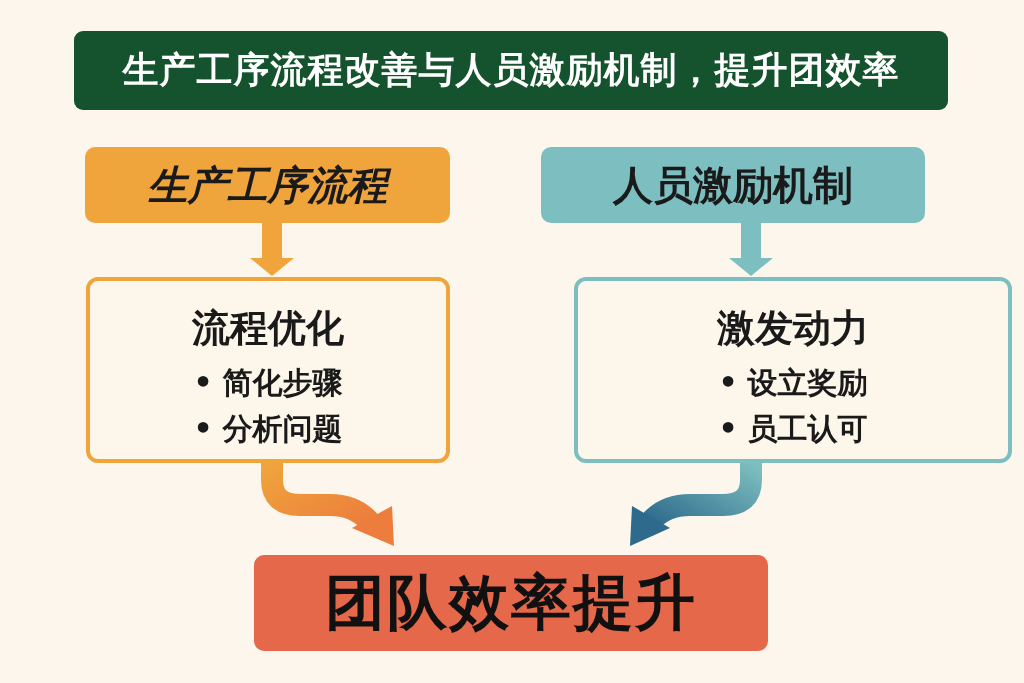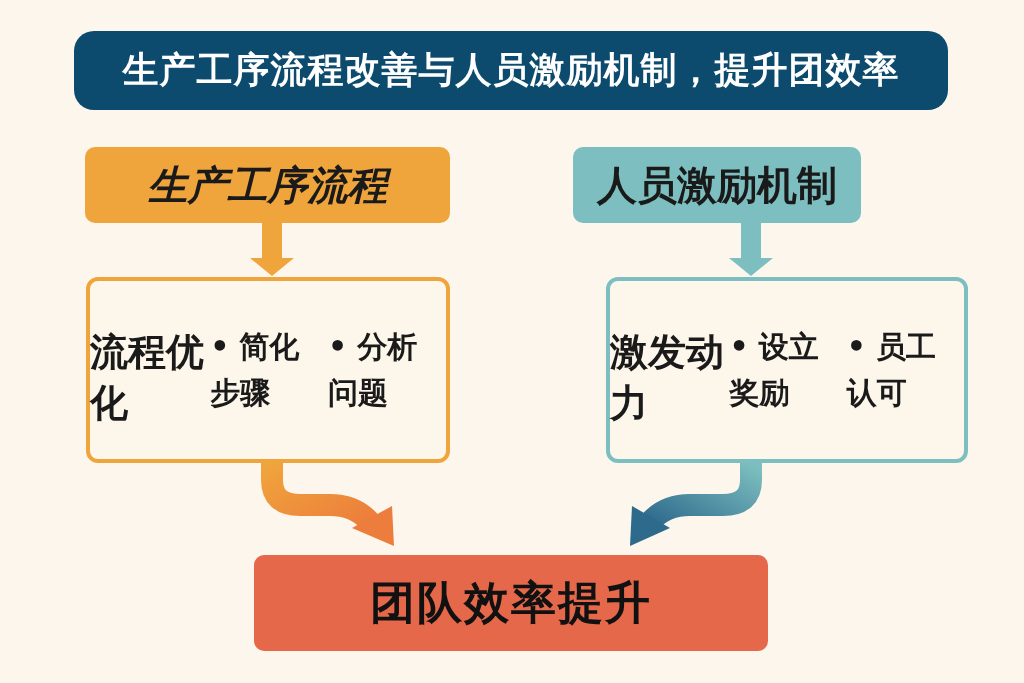--- a/index.html
+++ b/index.html
@@ -1,27 +1,27 @@
 <!DOCTYPE html>
 <html><head>
 <meta charset="utf-8">
 <style>
   html,body{margin:0;padding:0;}
   body{width:1024px;height:683px;background:#fcf6ec;position:relative;overflow:hidden;font-family:"DejaVu Sans",sans-serif;}
-  .title{position:absolute;left:74px;top:31px;width:874px;height:79px;background:#0c4a6e;border-radius:20px;color:#fff;font-weight:bold;font-size:36px;display:flex;align-items:center;justify-content:center;letter-spacing:1px;}
+  .title{position:absolute;left:74px;top:31px;width:874px;height:79px;background:#14532d;border-radius:9px;color:#fff;font-weight:bold;font-size:36px;display:flex;align-items:center;justify-content:center;letter-spacing:1px;}
   .hdr{position:absolute;height:76px;border-radius:10px;display:flex;align-items:center;justify-content:center;font-weight:bold;font-size:40px;color:#1a1a1a;}
   .hdr-left{left:85px;top:147px;width:365px;background:#f0a43c;font-style:italic;}
-  .hdr-right{left:573px;top:147px;width:288px;background:#7dbfc0;}
-  .box{position:absolute;top:277px;height:186px;background:#fdf6ea;border-radius:12px;box-sizing:border-box;display:flex;flex-direction:row;align-items:center;}
+  .hdr-right{left:541px;top:147px;width:384px;background:#7dbfc0;}
+  .box{position:absolute;top:277px;height:186px;background:#fdf6ea;border-radius:12px;box-sizing:border-box;display:flex;flex-direction:column;align-items:center;}
   .box-left{left:86px;width:364px;border:4px solid #f0a43c;}
-  .box-right{left:574px;width:362px;border:4px solid #7dbfc0;margin-left:32px;}
+  .box-right{left:574px;width:438px;border:4px solid #7dbfc0;}
   .box-title{font-weight:bold;font-size:38px;color:#1a1a1a;margin-top:22px;margin-bottom:6px;}
   .bullet{font-weight:bold;font-size:30px;color:#1a1a1a;line-height:46px;}
   .bullet::before{content:"•";margin-right:10px;}
-  .result{position:absolute;left:254px;top:555px;width:514px;height:96px;background:#e5684a;border-radius:10px;display:flex;align-items:center;justify-content:center;font-weight:bold;font-size:45px;color:#111;letter-spacing:2px;}
+  .result{position:absolute;left:254px;top:555px;width:514px;height:96px;background:#e5684a;border-radius:10px;display:flex;align-items:center;justify-content:center;font-weight:bold;font-size:60px;color:#111;letter-spacing:2px;}
   svg.arrows{position:absolute;left:0;top:0;}
 </style>
 </head>
 <body>
 
 <div class="title">生产工序流程改善与人员激励机制，提升团效率</div>
 
 <div class="hdr hdr-left">生产工序流程</div>
 <div class="hdr hdr-right">人员激励机制</div>
 

